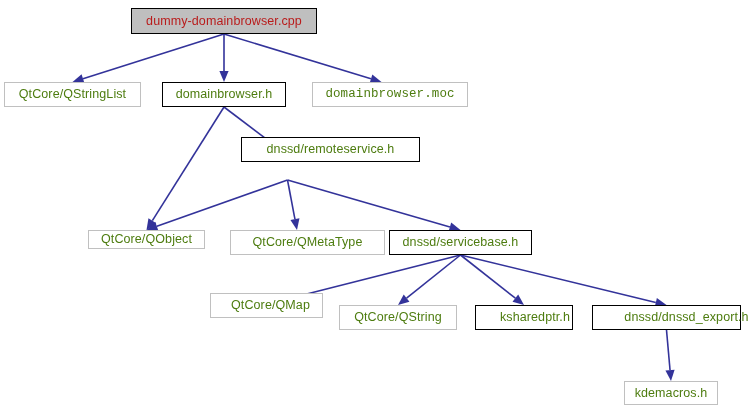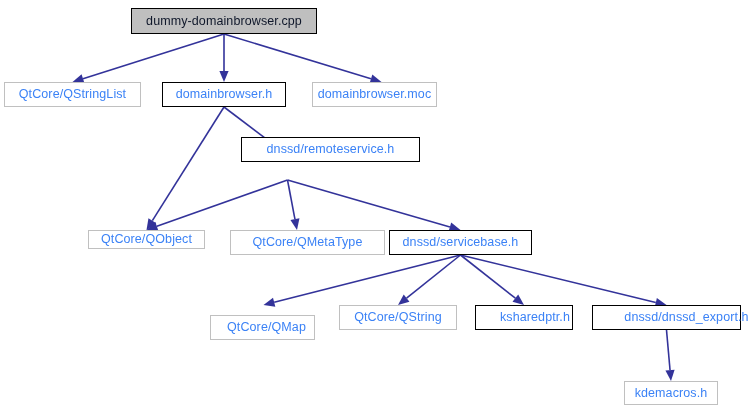--- a/index.html
+++ b/index.html
@@ -25,28 +25,28 @@
   }
   .node {
     position: absolute;
     box-sizing: border-box;
     display: flex;
     align-items: center;
     justify-content: center;
     white-space: nowrap;
     font-size: 12.5px;
     line-height: 1;
-    color: #3b82f6;
+    color: #4d7c0f;
     letter-spacing: 0.1px;
     z-index: 2;
   }
   .node.root {
     background: #bfbfbf;
     border: 1px solid #000000;
-    color: #0f172a;
+    color: #b91c1c;
   }
   .node.local {
     background: #ffffff;
     border: 1px solid #000000;
   }
   .node.ext {
     background: #ffffff;
     border: 1px solid #c0c0c0;
   }
   .node-label {
@@ -89,36 +89,36 @@
   <div id="nodes-layer">
       <div class="node root" style="left: 131px; top: 8px; width: 186px; height: 26px;">
         <span class="node-label">dummy-domainbrowser.cpp</span>
       </div>
       <div class="node ext" style="left: 4px; top: 82px; width: 137px; height: 25px;">
         <span class="node-label">QtCore/QStringList</span>
       </div>
       <div class="node local" style="left: 162px; top: 82px; width: 124px; height: 25px;">
         <span class="node-label">domainbrowser.h</span>
       </div>
-      <div class="node ext" style="left: 312px; top: 82px; width: 125px; height: 25px;">
+      <div class="node ext" style="left: 312px; top: 82px; width: 156px; height: 25px; font-family: Liberation Mono, monospace;">
         <span class="node-label">domainbrowser.moc</span>
       </div>
       <div class="node local" style="left: 210px; top: 137px; width: 179px; height: 25px; margin-left: 31px;">
         <span class="node-label">dnssd/remoteservice.h</span>
       </div>
       <div class="node ext" style="left: 88px; top: 230px; width: 117px; height: 19px;">
         <span class="node-label">QtCore/QObject</span>
       </div>
       <div class="node ext" style="left: 230px; top: 230px; width: 155px; height: 25px;">
         <span class="node-label">QtCore/QMetaType</span>
       </div>
       <div class="node local" style="left: 389px; top: 230px; width: 143px; height: 25px;">
         <span class="node-label">dnssd/servicebase.h</span>
       </div>
-      <div class="node ext" style="left: 210px; top: 315px; width: 105px; height: 25px; padding-left: 8px;">
+      <div class="node ext" style="left: 210px; top: 293px; width: 113px; height: 25px; padding-left: 8px;">
         <span class="node-label">QtCore/QMap</span>
       </div>
       <div class="node ext" style="left: 339px; top: 305px; width: 118px; height: 25px; align-items: center;">
         <span class="node-label">QtCore/QString</span>
       </div>
       <div class="node local" style="left: 475px; top: 305px; width: 98px; height: 25px; justify-content: flex-end;">
         <span class="node-label">ksharedptr.h</span>
       </div>
       <div class="node local" style="left: 592px; top: 305px; width: 149px; height: 25px; padding-left: 40px;">
         <span class="node-label">dnssd/dnssd_export.h</span>

